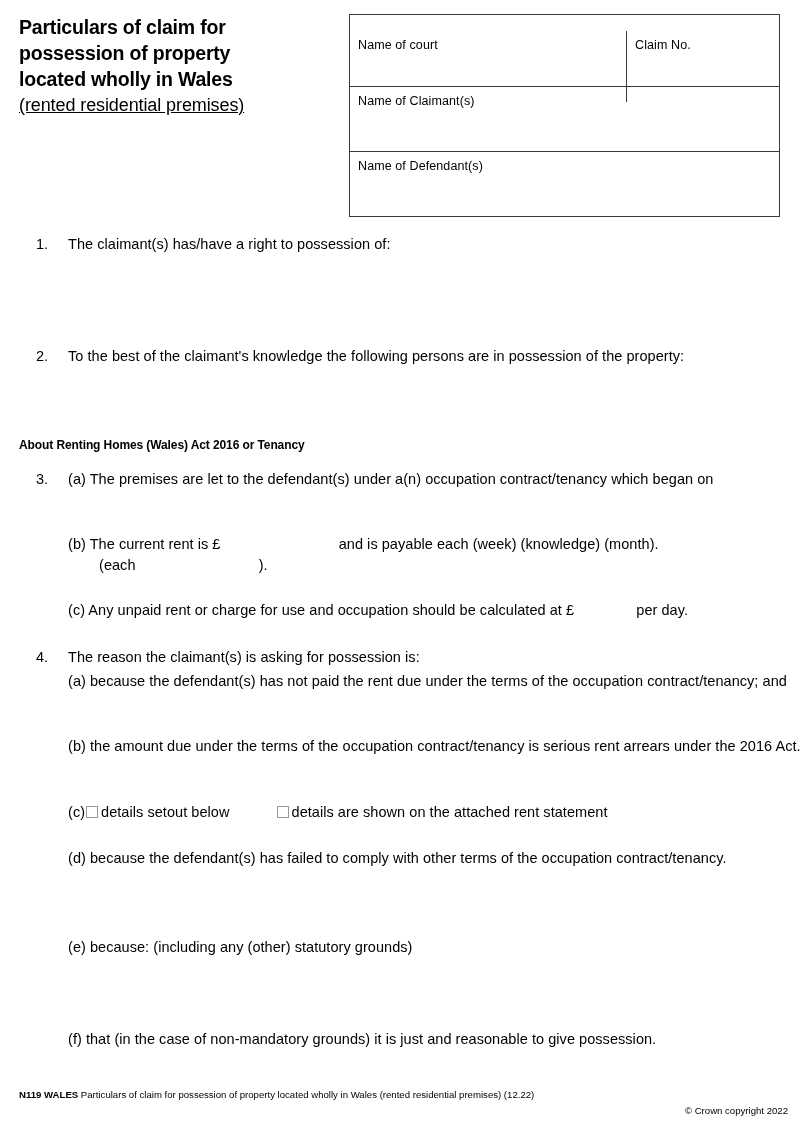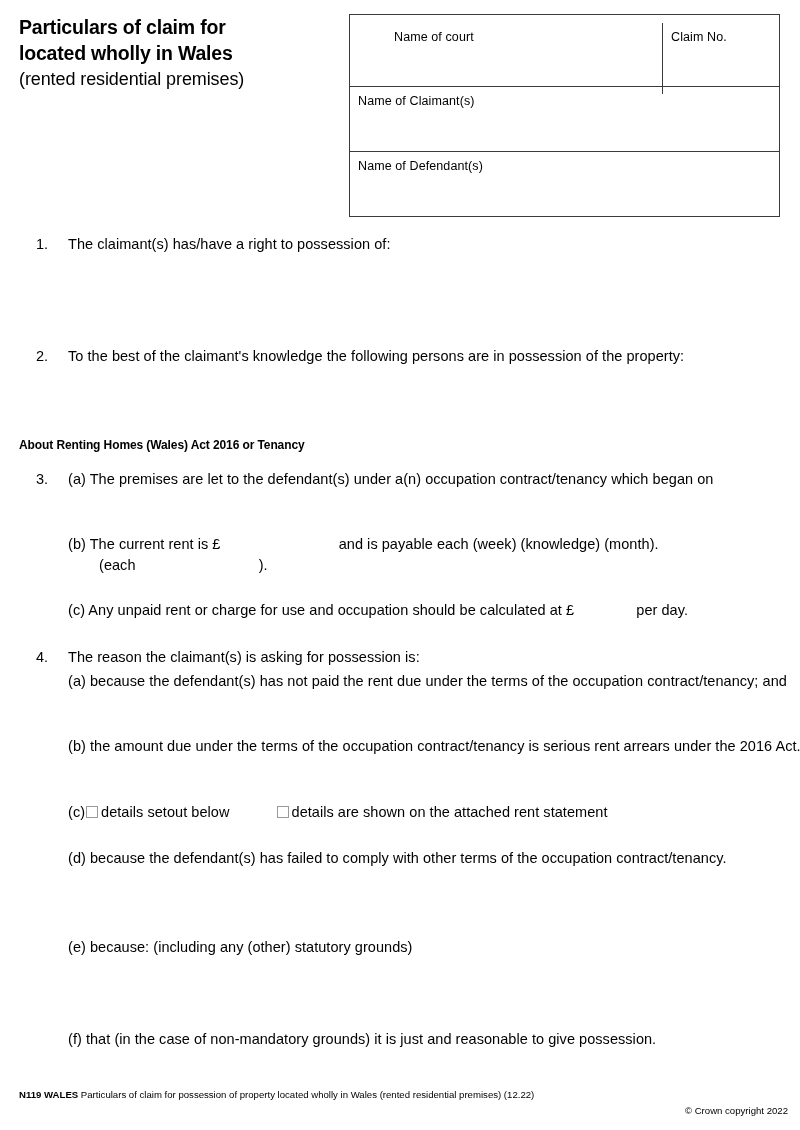--- a/index.html
+++ b/index.html
@@ -33,20 +33,21 @@
     font-size: 19.5px;
     font-weight: bold;
     line-height: 26px;
     letter-spacing: -0.2px;
   }
   #form-subtitle {
     font-size: 18px;
     font-weight: normal;
     line-height: 26px;
     letter-spacing: -0.1px;
+    text-decoration: underline;
   }
 
   
   #court-details-table {
     position: absolute;
     left: 349px;
     top: 14px;
     width: 431px;
     height: 203px;
   }
@@ -66,24 +67,23 @@
     top: 72px;
     height: 66px;
   }
   #row-defendant {
     top: 138px;
     height: 65px;
     border-top: none;
   }
   .tbl-cell {
     position: absolute;
-    top: 8px;
+    top: 16px;
     height: 100%;
     box-sizing: border-box;
-    margin-left: 36px;
   }
   #cell-court {
     left: 0;
     width: 277px;
     border-right: 1px solid #3a3a3a;
   }
   #cell-claim-no {
     left: 277px;
     width: 154px;
   }
@@ -186,20 +186,21 @@
     white-space: nowrap;
   }
 </style>
 </head>
 <body>
 
 <div id="form-header">
 
   <div id="form-title">
     <div class="title-line">Particulars of claim for</div>
+    <div class="title-line">possession of property</div>
     <div class="title-line">located wholly in Wales</div>
     <div id="form-subtitle">(rented residential premises)</div>
   </div>
 
   <div id="court-details-table">
 
     <div class="tbl-row" id="row-court-claim">
       <div class="tbl-cell" id="cell-court">
         <div class="tbl-label">Name of court</div>
       </div>

